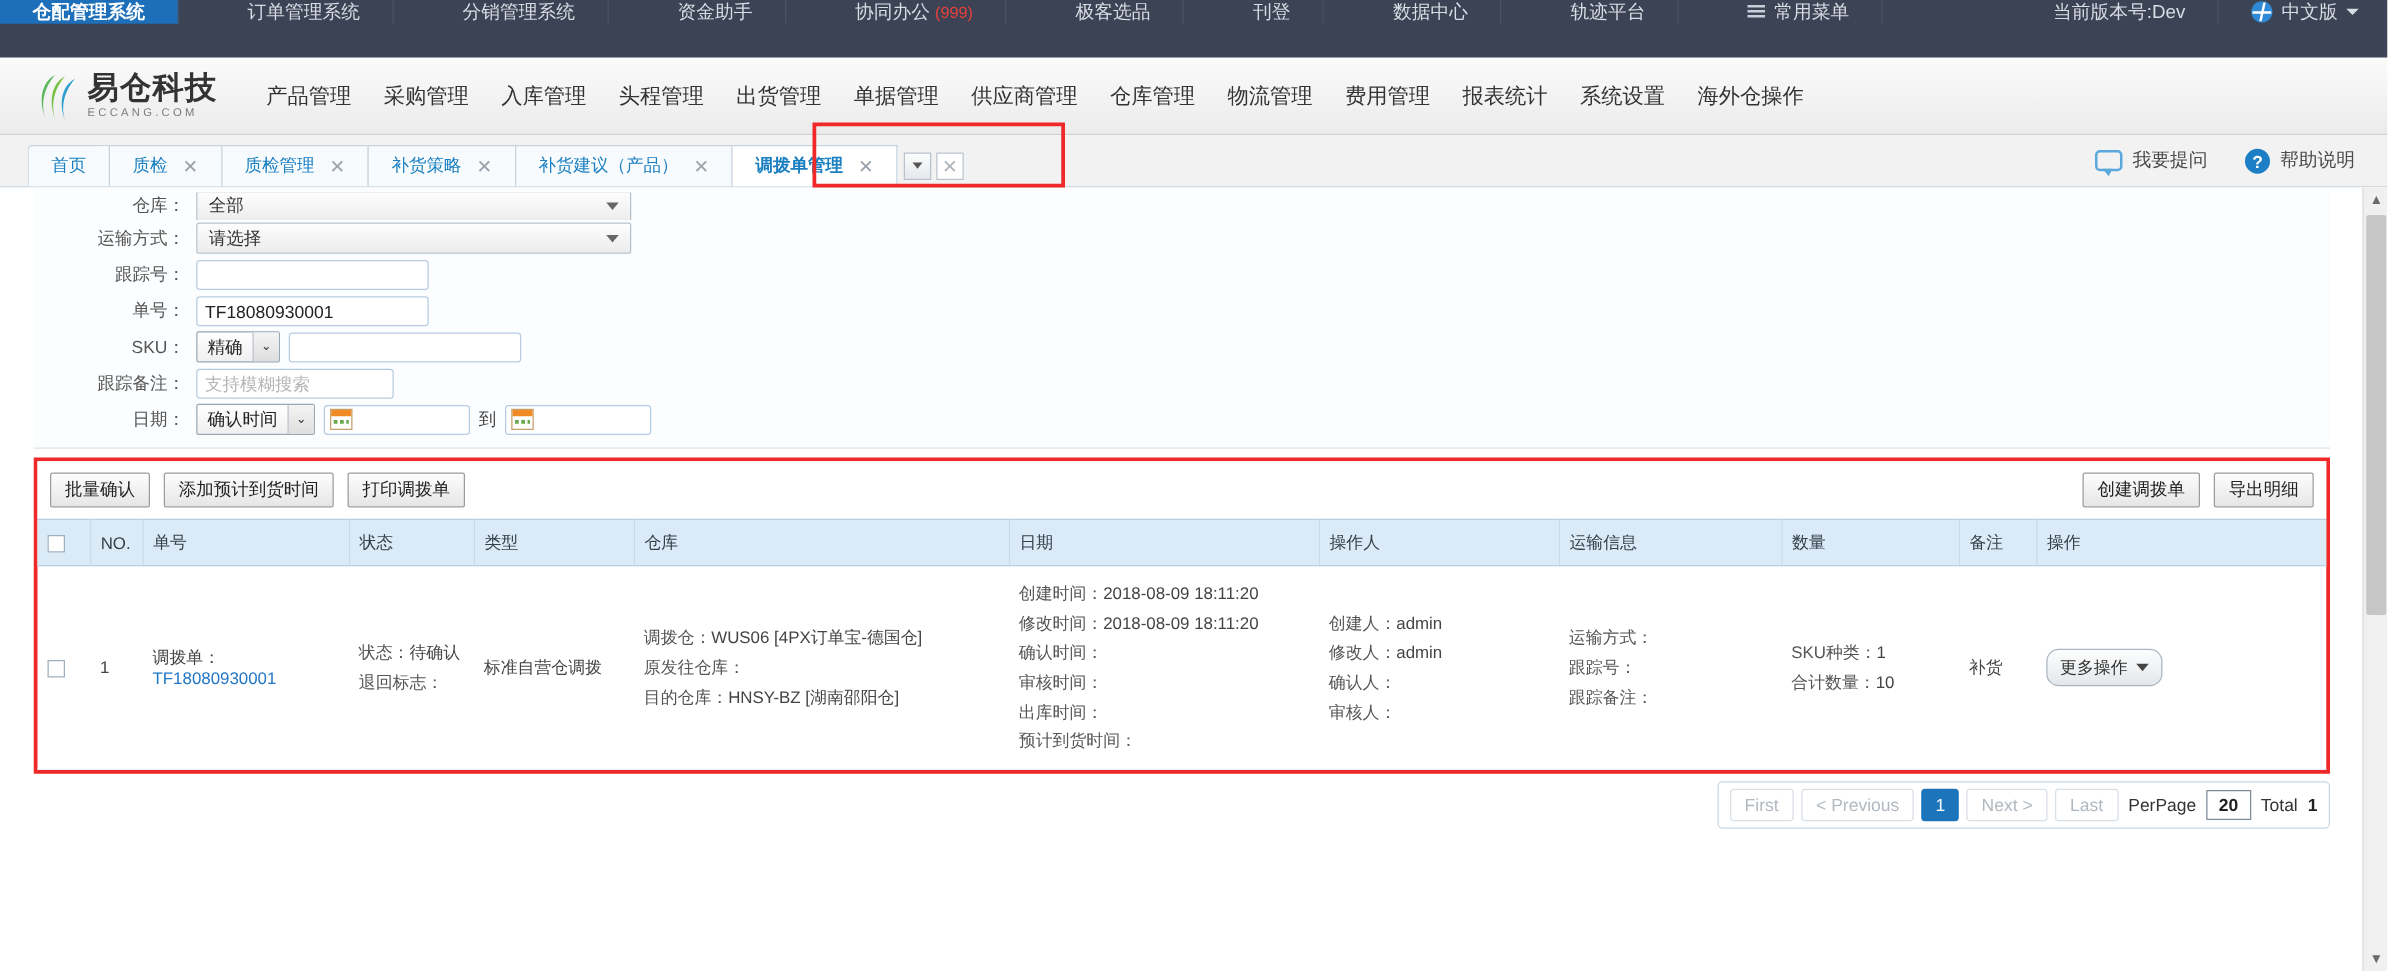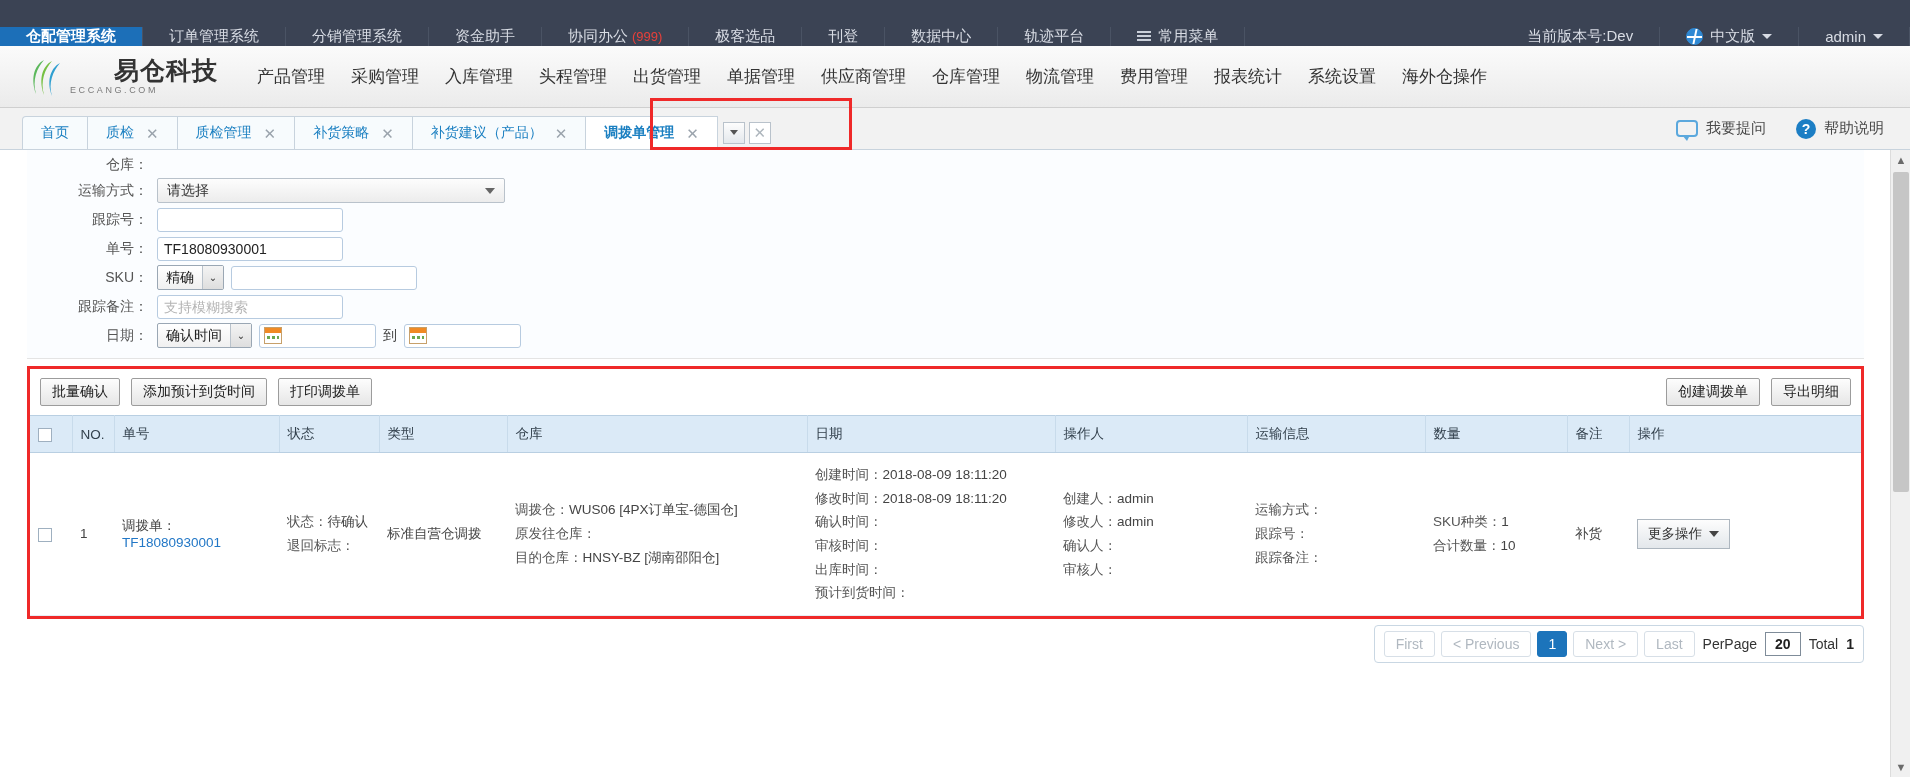--- a/index.html
+++ b/index.html
@@ -11,24 +11,25 @@
     font-size: 13px;
     color: #333;
     background: #fff;
   }
 
   
   .topnav {
     height: 46px;
     background: #3b4354;
     display: flex;
-    align-items: flex-end;
+    align-items: flex-start;
     color: #d8dce4;
     font-size: 15px;
     position: relative;
+    gap: 29px;
   }
   .topnav .tn-item {
     display: flex; align-items: center; justify-content: center;
     padding: 0 26px;
     border-right: 1px solid #4a5364;
     white-space: nowrap;
     cursor: pointer;
   }
   .topnav .tn-item.active {
     background: #1c6fb8;
@@ -73,21 +74,21 @@
   .modulebar {
     height: 62px;
     background: linear-gradient(#fbfbfb, #ebebeb);
     border-bottom: 1px solid #cfcfcf;
     display: flex; align-items: center;
     padding-left: 28px;
   }
   .logo { display: flex; align-items: center; margin-right: 26px; }
   .logo-mark { width: 36px; height: 38px; margin-right: 6px; }
   .logo-text { display: flex; flex-direction: column; line-height: 1; }
-  .logo-cn { font-size: 25px; font-weight: bold; color: #333; letter-spacing: 1px; margin-left: 44px; }
+  .logo-cn { font-size: 25px; font-weight: bold; color: #333; letter-spacing: 1px; }
   .logo-en { font-size: 9px; color: #7a7a7a; letter-spacing: 2.6px; margin-top: 3px; }
   .modulebar .mod-item {
     font-size: 17px; color: #333; padding: 0 13px; white-space: nowrap; cursor: pointer;
   }
 
   
   .tabstrip-wrap {
     height: 42px;
     background: #f2f2f2;
     border-bottom: 1px solid #c8d3dd;
@@ -301,21 +302,21 @@
     color: #444;
   }
   .cell-kv { line-height: 1.75; white-space: nowrap; }
   .cell-kv .k { color: #555; }
   .link-no { color: #2277c6; text-decoration: none; cursor: pointer; }
   .chk {
     width: 14px; height: 14px; border: 1px solid #9fb0c0; background: #fff;
     display: inline-block; vertical-align: middle; cursor: pointer;
   }
   .btn-more {
-    border: 1px solid #adb6bf; border-radius: 0;
+    border: 1px solid #adb6bf; border-radius: 10px;
     background: linear-gradient(#fdfdfd, #e3e7eb);
     padding: 5px 10px; font-size: 13.5px; color: #333; cursor: pointer;
     display: inline-flex; align-items: center; white-space: nowrap;
   }
   .btn-more .cd3 {
     margin-left: 7px; width: 0; height: 0;
     border-left: 5px solid transparent; border-right: 5px solid transparent;
     border-top: 6px solid #444;
   }
 
@@ -476,20 +477,26 @@
 </div>
 
 <div class="content">
 
   <div class="page-body">
 
     <div class="form-area">
 
       <div class="frow" style="height:22px; overflow:hidden;">
         <div class="flabel">仓库：</div>
+        <div class="fctl">
+          <div class="sel-wide" style="height:25px;">
+            <span>全部</span>
+            <span class="cd2"></span>
+          </div>
+        </div>
       </div>
 
       <div class="frow">
         <div class="flabel">运输方式：</div>
         <div class="fctl">
           <div class="sel-wide">
             <span>请选择</span>
             <span class="cd2"></span>
           </div>
         </div>
@@ -516,21 +523,21 @@
             <span class="sel-txt">精确</span>
             <span class="sel-arrow">⌄</span>
           </div>
           <input class="inp" style="width: 186px; margin-left: 7px;" value="">
         </div>
       </div>
 
       <div class="frow">
         <div class="flabel">跟踪备注：</div>
         <div class="fctl">
-          <input class="inp" style="width: 186px;" placeholder="支持模糊搜索">
+          <input class="inp" style="width: 158px;" placeholder="支持模糊搜索">
         </div>
       </div>
 
       <div class="frow">
         <div class="flabel">日期：</div>
         <div class="fctl">
           <div class="sel-box">
             <span class="sel-txt">确认时间</span>
             <span class="sel-arrow">⌄</span>
           </div>

